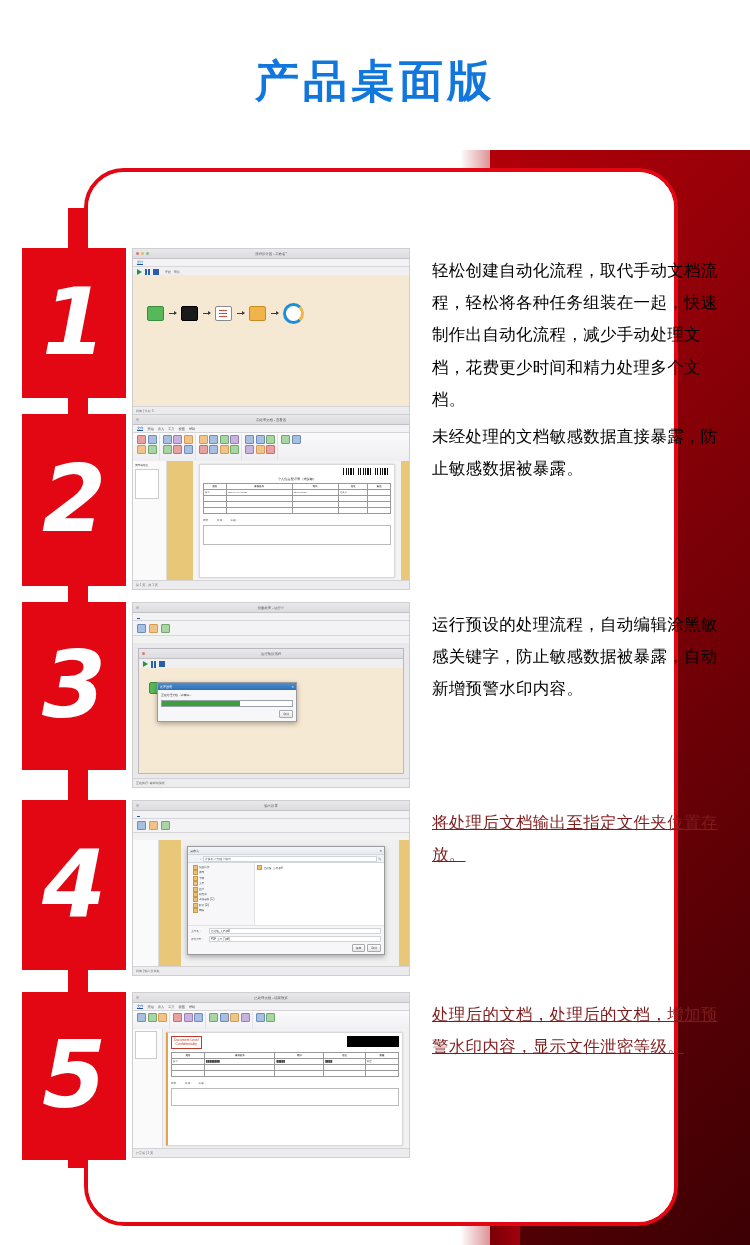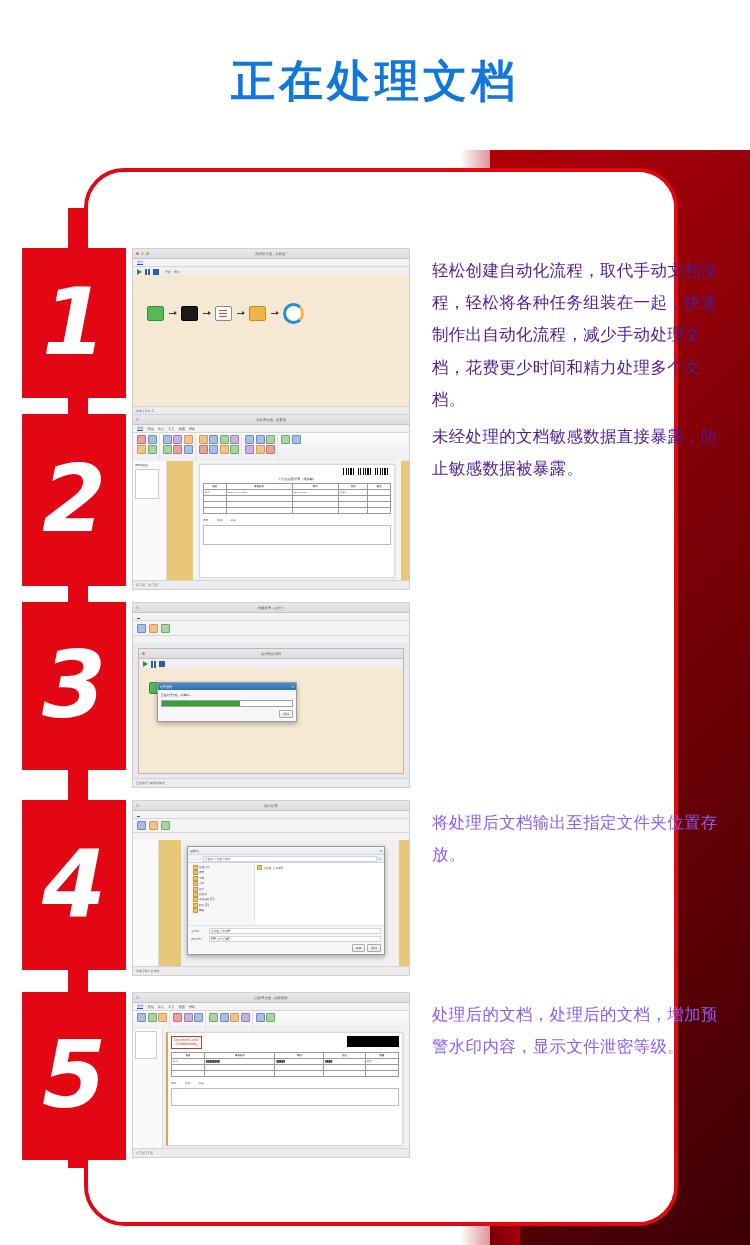--- a/index.html
+++ b/index.html
@@ -117,22 +117,22 @@
   }
   .desc {
     flex: 1;
     margin-left: 22px;
     color: #1b1b1b;
     font-size: 16.5px;
     line-height: 1.95;
     letter-spacing: 0.3px;
     padding-top: 6px;
   }
-  .desc.onwhite { color: #4c1d95; }
-  .desc.onred { color: #8b5cf6; }
+  .desc.onwhite { color: #000000; }
+  .desc.onred { color: #7f1d1d; text-decoration: underline; }
 
   
   .win-title {
     height: 9px;
     background: linear-gradient(180deg,#e9e9ec 0%, #dcdce0 100%);
     border-bottom: 1px solid #c2c2c6;
     display: flex;
     align-items: center;
     padding: 0 3px;
     gap: 2px;
@@ -281,21 +281,21 @@
 <body>
 
 <div class="bg-red-corner"></div>
 
 <div class="panel">
   <div class="panel-inner"></div>
 </div>
 
 <div class="red-rail"></div>
 
-<div class="page-title">正在处理文档</div>
+<div class="page-title">产品桌面版</div>
 
 <div class="step" style="top:248px;">
   <div class="num-badge" style="height:150px;">1</div>
 
   <div class="shot" style="height:168px;">
     <div class="win-title">
       <span class="dot r"></span>
       <span class="dot y"></span>
       <span class="dot g"></span>
       <span class="tt">流程设计器 - 未命名*</span>
@@ -530,20 +530,21 @@
           </div>
         </div>
       </div>
     </div>
 
     <div class="statusbar">
       <span>正在执行: 敏感词涂黑</span>
     </div>
   </div>
 
+  <div class="desc onwhite">运行预设的处理流程，自动编辑涂黑敏感关键字，防止敏感数据被暴露，自动新增预警水印内容。</div>
 </div>
 
 <div class="step" style="top:800px;">
   <div class="num-badge" style="height:170px;">4</div>
 
   <div class="shot" style="height:176px;">
     <div class="win-title">
       <span class="dot"></span>
       <span class="tt">输出设置</span>
     </div>

